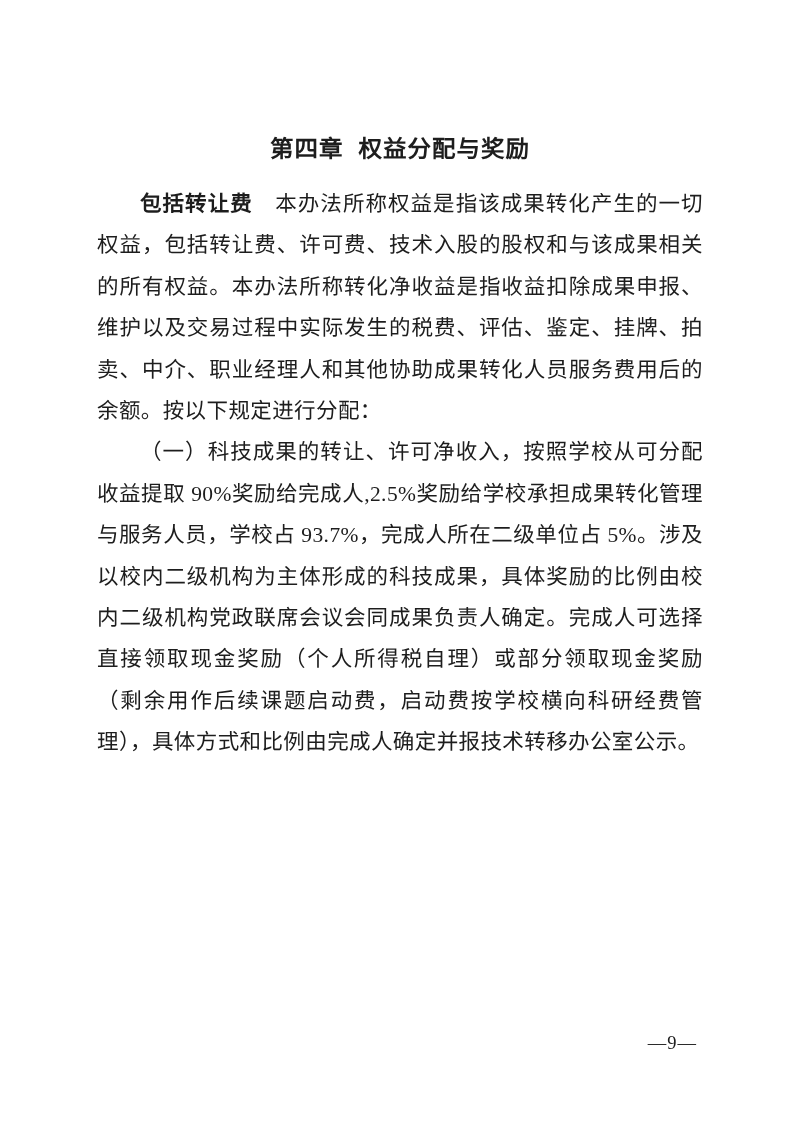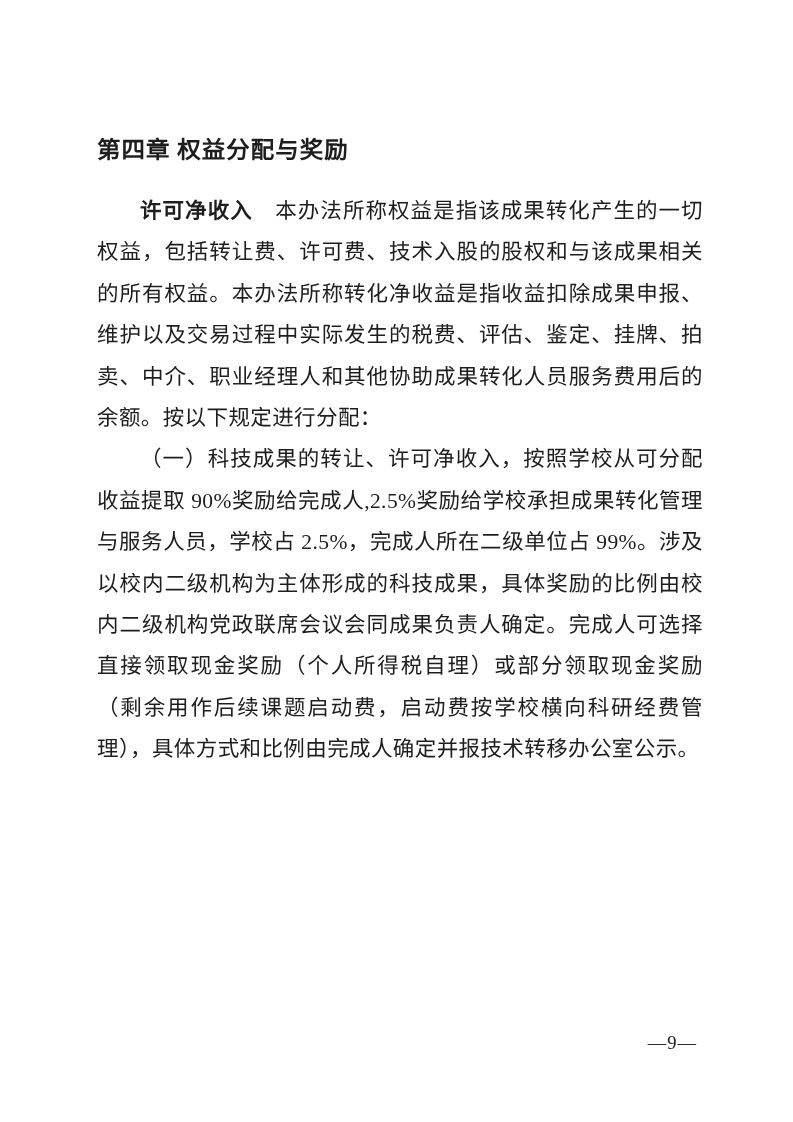--- a/index.html
+++ b/index.html
@@ -18,23 +18,23 @@
     font-family: "Liberation Serif", "DejaVu Serif", serif;
     overflow: hidden;
   }
   .content {
     position: absolute;
     left: 97px;
     top: 130px;
     width: 606px;
   }
   .chapter-title {
-    margin: 0 0 20px 0;
-    text-align: left;
-    font-family: Liberation Serif, serif;
+    margin: 0 0 13px 0;
+    text-align: center;
+    font-family: Liberation Mono, monospace;
     font-weight: 700;
     font-size: 23.5px;
     line-height: 41px;
     letter-spacing: 1px;
   }
   .para {
     margin: 0;
     font-size: 21.5px;
     line-height: 41.4px;
     text-align: justify;
@@ -57,21 +57,21 @@
   }
 </style>
 </head>
 <body>
 
 <div class="page">
   <div class="content">
 
     <h1 class="chapter-title">第四章 权益分配与奖励</h1>
 
-    <p class="para"><span class="lead">许可净收入</span><span>　本办法所称权益是指该成果转化产生的一切权益，包括转让费、许可费、技术入股的股权和与该成果相关的所有权益。本办法所称转化净收益是指收益扣除成果申报、维护以及交易过程中实际发生的税费、评估、鉴定、挂牌、拍卖、中介、职业经理人和其他协助成果转化人员服务费用后的余额。按以下规定进行分配：</span></p>
+    <p class="para"><span class="lead">包括转让费</span><span>　本办法所称权益是指该成果转化产生的一切权益，包括转让费、许可费、技术入股的股权和与该成果相关的所有权益。本办法所称转化净收益是指收益扣除成果申报、维护以及交易过程中实际发生的税费、评估、鉴定、挂牌、拍卖、中介、职业经理人和其他协助成果转化人员服务费用后的余额。按以下规定进行分配：</span></p>
 
-    <p class="para"><span>（一）科技成果的转让、许可净收入，按照学校从可分配收益提取 90%奖励给完成人,2.5%奖励给学校承担成果转化管理与服务人员，学校占 2.5%，完成人所在二级单位占 99%。涉及以校内二级机构为主体形成的科技成果，具体奖励的比例由校内二级机构党政联席会议会同成果负责人确定。完成人可选择直接领取现金奖励（个人所得税自理）或部分领取现金奖励（剩余用作后续课题启动费，启动费按学校横向科研经费管理），具体方式和比例由完成人确定并报技术转移办公室公示。</span></p>
+    <p class="para"><span>（一）科技成果的转让、许可净收入，按照学校从可分配收益提取 90%奖励给完成人,2.5%奖励给学校承担成果转化管理与服务人员，学校占 93.7%，完成人所在二级单位占 5%。涉及以校内二级机构为主体形成的科技成果，具体奖励的比例由校内二级机构党政联席会议会同成果负责人确定。完成人可选择直接领取现金奖励（个人所得税自理）或部分领取现金奖励（剩余用作后续课题启动费，启动费按学校横向科研经费管理），具体方式和比例由完成人确定并报技术转移办公室公示。</span></p>
 
 
   </div>
 
   <div class="page-number">—9—</div>
 </div>
 
 </body></html>

